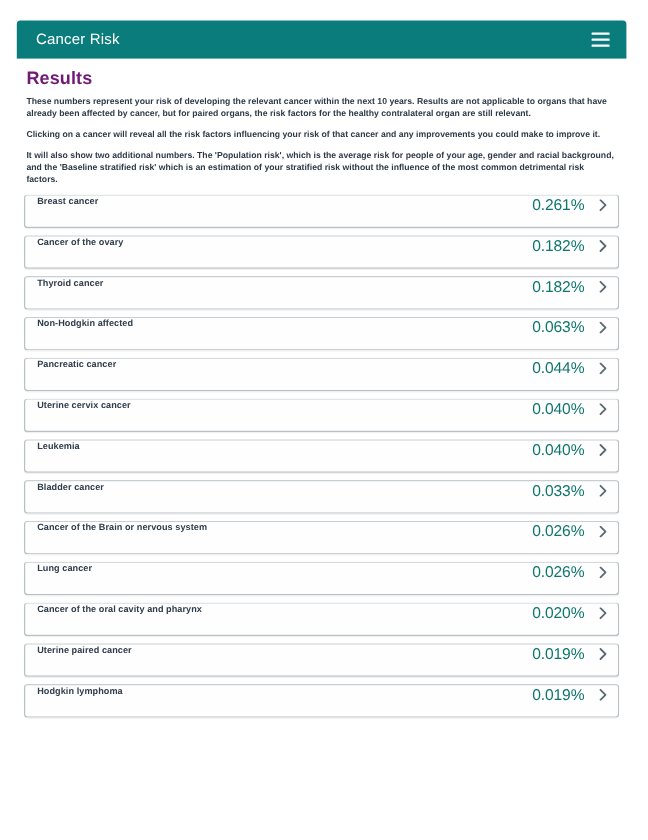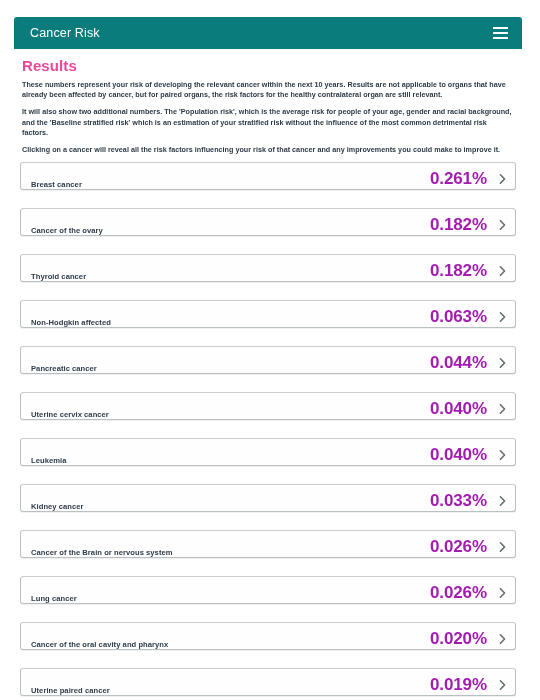--- a/index.html
+++ b/index.html
@@ -67,21 +67,21 @@
     height: 651px;
     background: #ffffff;
     box-sizing: border-box;
     overflow: hidden;
   }
   .content-inner {
     padding: 0 0 0 0;
   }
 
   .page-title {
-    color: #ec4899;
+    color: #701a75;
     font-size: 15px;
     font-weight: bold;
     margin: 8px 0 6px 8px;
     letter-spacing: 0.1px;
   }
 
   .intro {
     margin: 0 10px 0 8px;
   }
   .intro p {
@@ -94,24 +94,24 @@
   }
 
   
   .card-list {
     margin: 6px 0 0 0;
     padding: 0 2px 0 2px;
   }
   .risk-card {
     position: relative;
     display: flex;
-    align-items: flex-end;
+    align-items: flex-start;
     justify-content: space-between;
     height: 28px;
-    margin: 0 4px 18px 4px;
+    margin: 0 4px 6px 4px;
     background: #fefefe;
     border: 1px solid #b9c0c4;
     border-top-color: #c8ced2;
     border-radius: 3px;
     box-sizing: border-box;
     padding: 0 8px 0 10px;
     box-shadow: 0 1px 0 rgba(0,0,0,0.06);
     cursor: pointer;
   }
   
@@ -132,23 +132,23 @@
     color: #2f3c4a;
     letter-spacing: 0.05px;
     white-space: nowrap;
   }
   .card-right {
     display: flex;
     align-items: center;
     gap: 11px;
   }
   .card-value {
-    font-size: 17px;
-    font-weight: bold;
-    color: #a21caf;
+    font-size: 13px;
+    font-weight: normal;
+    color: #0f766e;
     letter-spacing: -0.1px;
   }
   .chevron {
     width: 9px;
     height: 9px;
     flex: 0 0 auto;
     color: #5a6a72;
     display: flex;
     align-items: center;
     justify-content: center;
@@ -196,22 +196,22 @@
     </div>
   </div>
 
   <div class="content">
     <div class="content-inner">
 
       <div class="page-title">Results</div>
 
       <div class="intro">
         <p>These numbers represent your risk of developing the relevant cancer within the next 10 years. Results are not applicable to organs that have already been affected by cancer, but for paired organs, the risk factors for the healthy contralateral organ are still relevant.</p>
+        <p>Clicking on a cancer will reveal all the risk factors influencing your risk of that cancer and any improvements you could make to improve it.</p>
         <p>It will also show two additional numbers. The 'Population risk', which is the average risk for people of your age, gender and racial background, and the 'Baseline stratified risk' which is an estimation of your stratified risk without the influence of the most common detrimental risk factors.</p>
-        <p>Clicking on a cancer will reveal all the risk factors influencing your risk of that cancer and any improvements you could make to improve it.</p>
       </div>
 
       <div class="card-list" id="card-list">
           <div class="risk-card">
             <div class="card-label">Breast cancer</div>
             <div class="card-right">
               <div class="card-value">0.261%</div>
               <div class="chevron">
                 <svg viewBox="0 0 8 12" width="7" height="10" fill="none" stroke="currentColor" stroke-width="1.8" stroke-linecap="round" stroke-linejoin="round">
                   <polyline points="1.5,1 6.5,6 1.5,11"></polyline>
@@ -279,21 +279,21 @@
             <div class="card-right">
               <div class="card-value">0.040%</div>
               <div class="chevron">
                 <svg viewBox="0 0 8 12" width="7" height="10" fill="none" stroke="currentColor" stroke-width="1.8" stroke-linecap="round" stroke-linejoin="round">
                   <polyline points="1.5,1 6.5,6 1.5,11"></polyline>
                 </svg>
               </div>
             </div>
           </div>
           <div class="risk-card">
-            <div class="card-label">Kidney cancer</div>
+            <div class="card-label">Bladder cancer</div>
             <div class="card-right">
               <div class="card-value">0.033%</div>
               <div class="chevron">
                 <svg viewBox="0 0 8 12" width="7" height="10" fill="none" stroke="currentColor" stroke-width="1.8" stroke-linecap="round" stroke-linejoin="round">
                   <polyline points="1.5,1 6.5,6 1.5,11"></polyline>
                 </svg>
               </div>
             </div>
           </div>
           <div class="risk-card">

